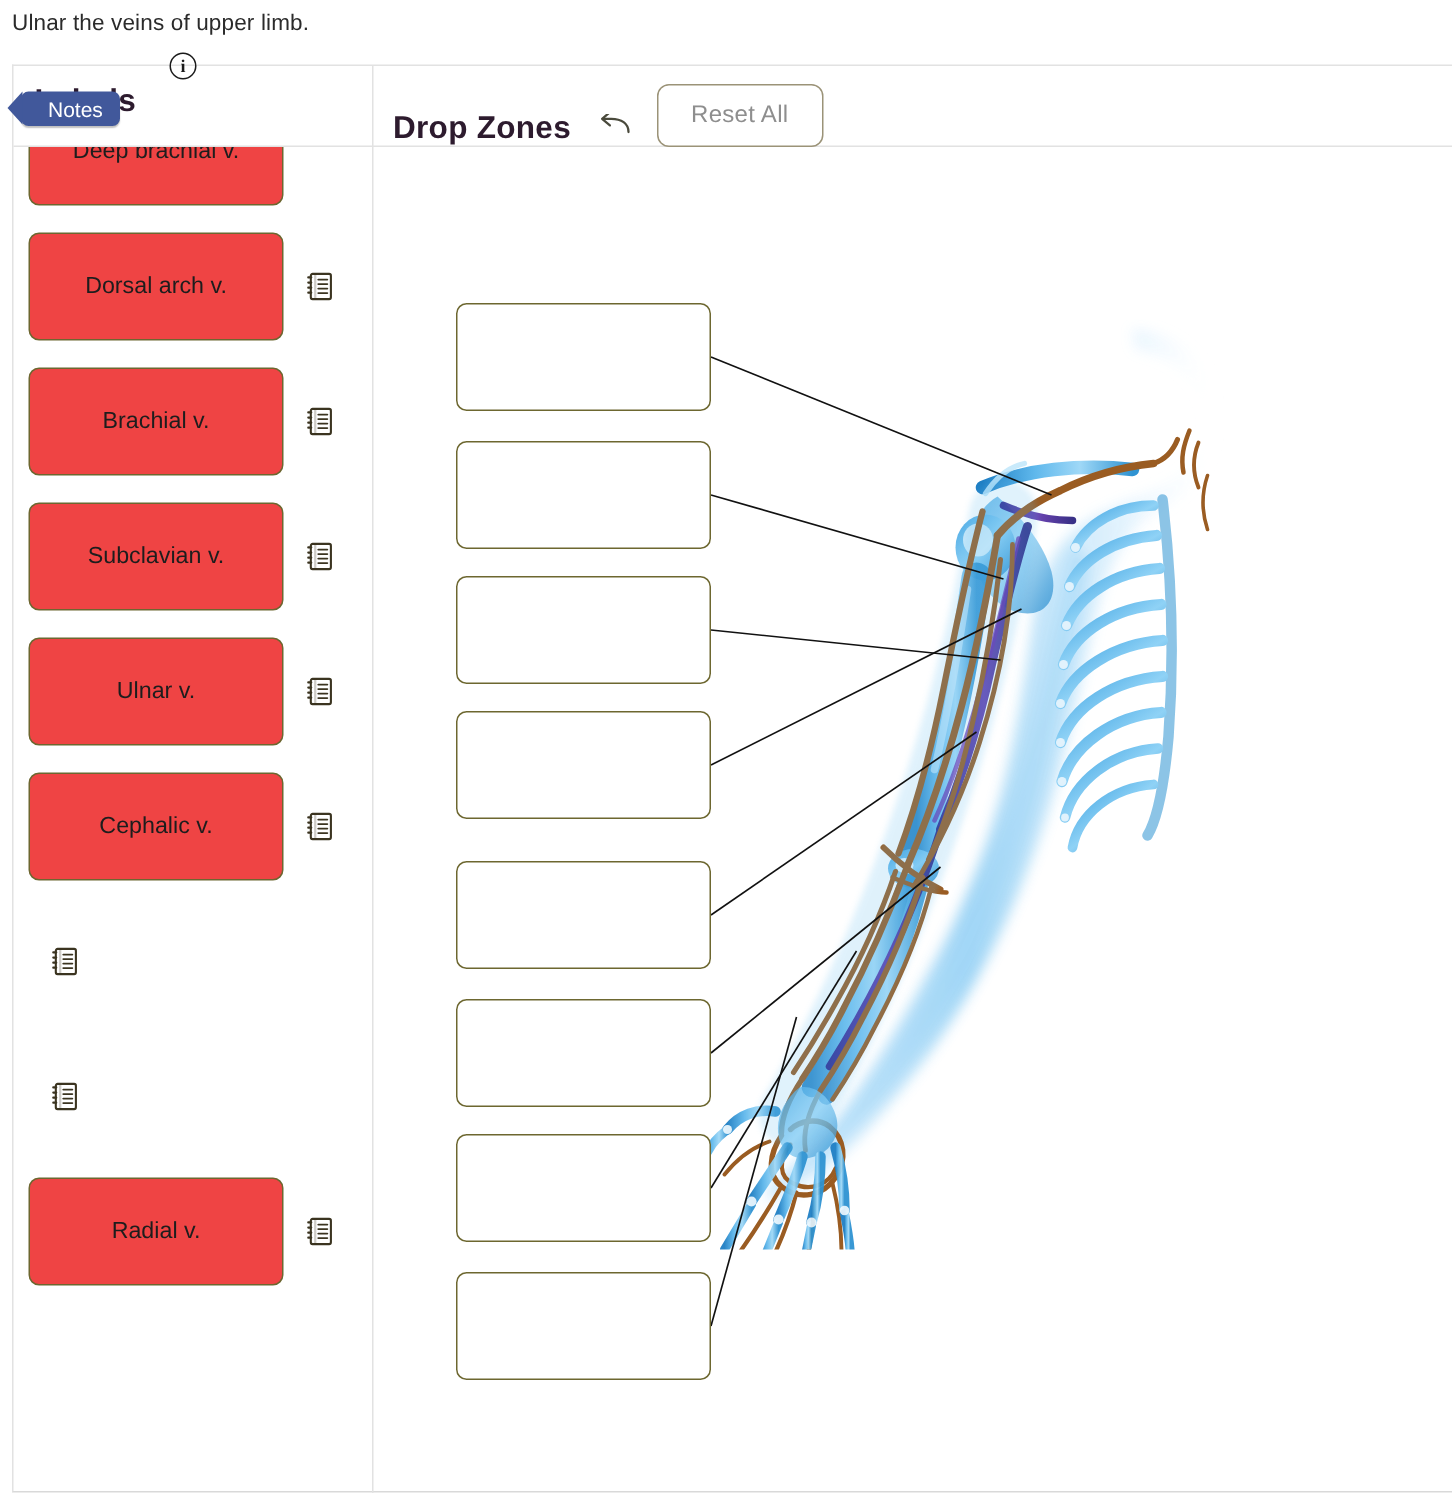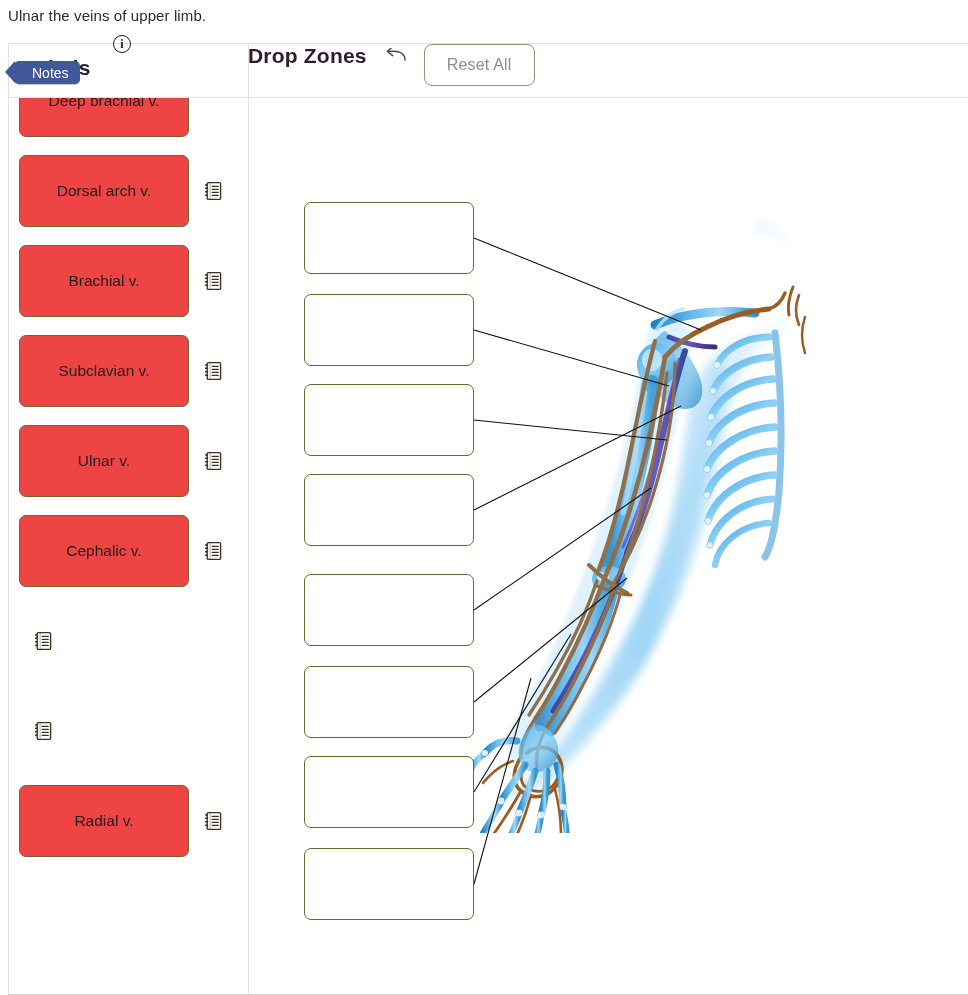--- a/index.html
+++ b/index.html
@@ -99,21 +99,22 @@
     margin-top: -59px;
     cursor: pointer;
   }
 
   
   #dropzones-header {
     position: absolute;
     left: 239px; top: 0;
     width: 721px; height: 54px;
     display: flex;
-    align-items: flex-start;
+    align-items: flex-end;
+    padding-left: 14px;
   }
   #dropzones-title {
     font-size: 21px;
     font-weight: bold;
     color: #2d1b2e;
     letter-spacing: 0.2px;
   }
   #undo-button {
     margin-left: 16px;
     width: 26px; height: 26px;

